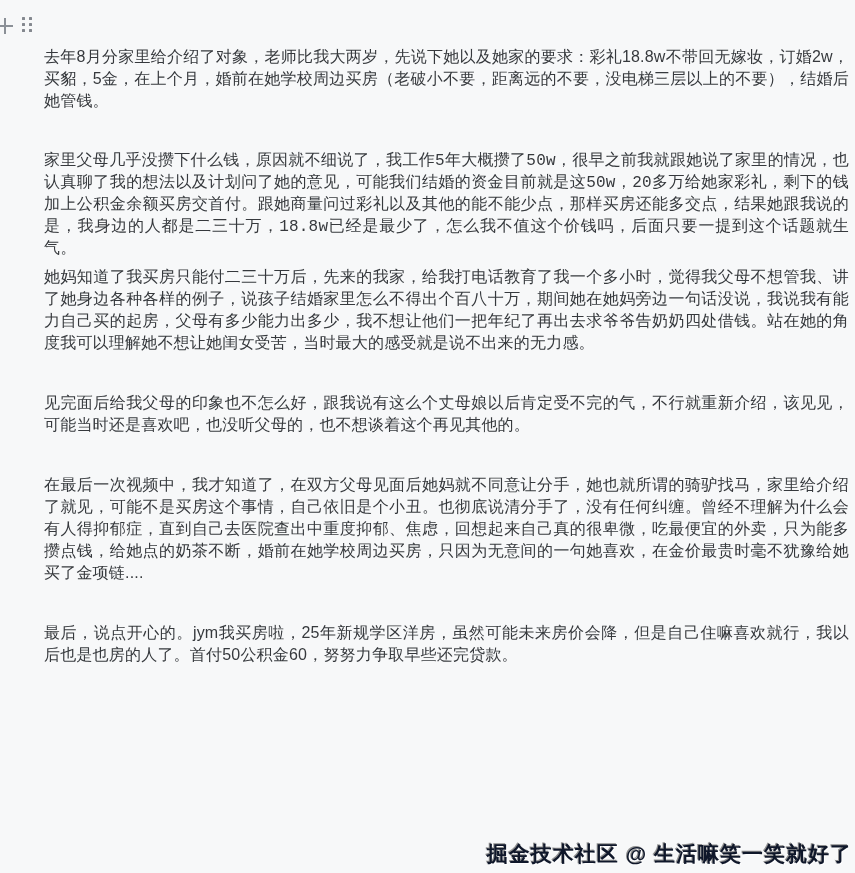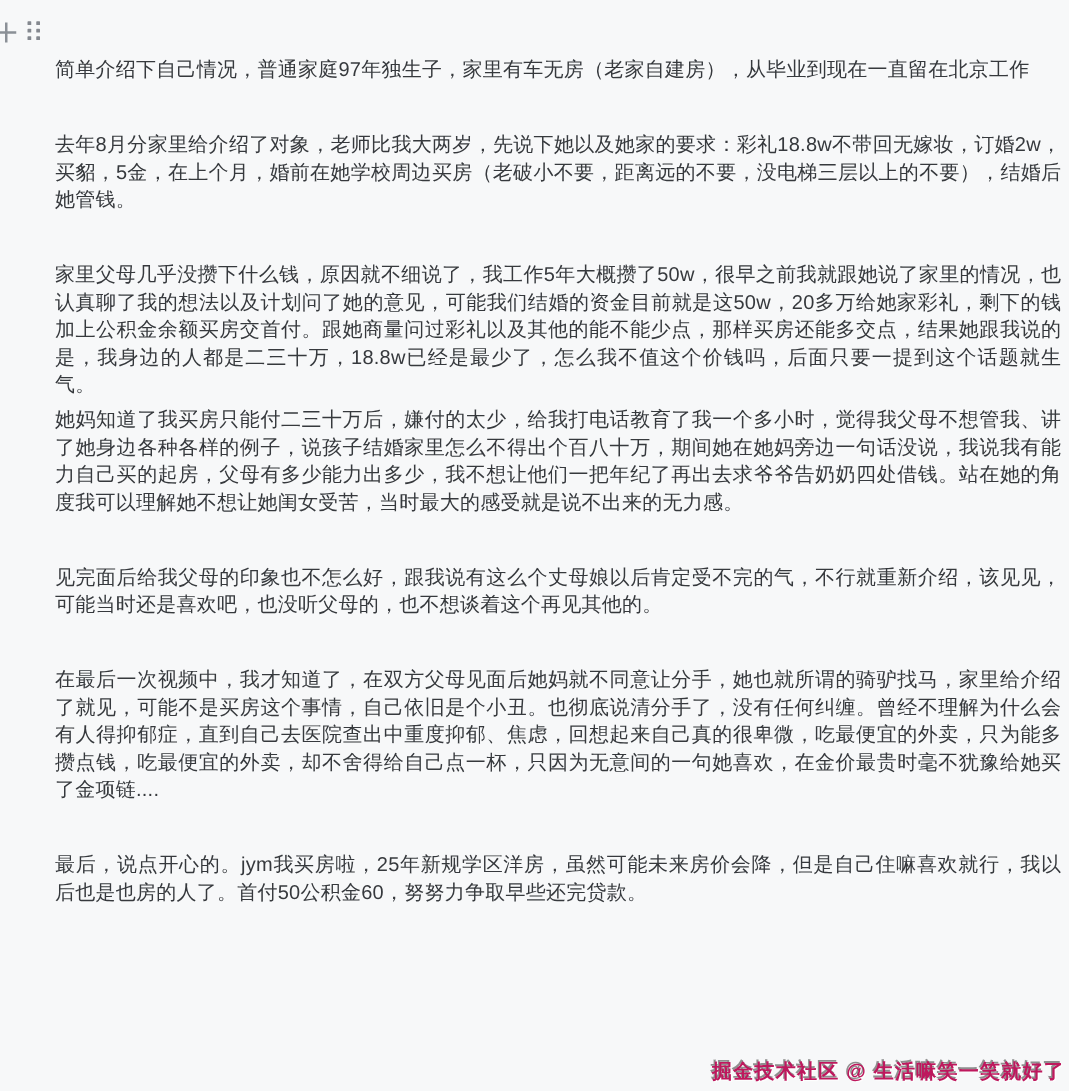--- a/index.html
+++ b/index.html
@@ -68,33 +68,34 @@
     line-height: 22px;
     letter-spacing: 0.2px;
     text-align: justify;
     word-break: break-all;
   }
   .doc p {
     margin: 0 0 38px 0;
   }
   .doc p.tight {
     margin-bottom: 6px;
+    font-family: Liberation Mono, monospace;
   }
   .doc p:last-child {
     margin-bottom: 0;
   }
   
   .watermark {
     position: absolute;
     right: 3px;
     bottom: 5px;
-    font-size: 16px;
+    font-size: 21px;
     font-weight: bold;
     letter-spacing: 1px;
-    color: #be185d;
+    color: #0f172a;
     text-shadow: -1px -1px 0 rgba(125, 125, 125, 0.85),
                   1px  1px 1px rgba(255, 255, 255, 0.95);
     white-space: nowrap;
     pointer-events: none;
   }
 </style>
 </head>
 <body>
 
 <div class="block-controls">
@@ -103,22 +104,21 @@
     <i></i>
       <i></i>
       <i></i>
       <i></i>
       <i></i>
       <i></i>
   </span>
 </div>
 
 <div class="doc">
-  <p>简单介绍下自己情况，普通家庭97年独生子，家里有车无房（老家自建房），从毕业到现在一直留在北京工作</p>
   <p>去年8月分家里给介绍了对象，老师比我大两岁，先说下她以及她家的要求：彩礼18.8w不带回无嫁妆，订婚2w，买貂，5金，在上个月，婚前在她学校周边买房（老破小不要，距离远的不要，没电梯三层以上的不要），结婚后她管钱。</p>
   <p class="tight">家里父母几乎没攒下什么钱，原因就不细说了，我工作5年大概攒了50w，很早之前我就跟她说了家里的情况，也认真聊了我的想法以及计划问了她的意见，可能我们结婚的资金目前就是这50w，20多万给她家彩礼，剩下的钱加上公积金余额买房交首付。跟她商量问过彩礼以及其他的能不能少点，那样买房还能多交点，结果她跟我说的是，我身边的人都是二三十万，18.8w已经是最少了，怎么我不值这个价钱吗，后面只要一提到这个话题就生气。</p>
-  <p>她妈知道了我买房只能付二三十万后，嫌付的太少，给我打电话教育了我一个多小时，觉得我父母不想管我、讲了她身边各种各样的例子，说孩子结婚家里怎么不得出个百八十万，期间她在她妈旁边一句话没说，我说我有能力自己买的起房，父母有多少能力出多少，我不想让他们一把年纪了再出去求爷爷告奶奶四处借钱。站在她的角度我可以理解她不想让她闺女受苦，当时最大的感受就是说不出来的无力感。</p>
+  <p>她妈知道了我买房只能付二三十万后，先来的我家，给我打电话教育了我一个多小时，觉得我父母不想管我、讲了她身边各种各样的例子，说孩子结婚家里怎么不得出个百八十万，期间她在她妈旁边一句话没说，我说我有能力自己买的起房，父母有多少能力出多少，我不想让他们一把年纪了再出去求爷爷告奶奶四处借钱。站在她的角度我可以理解她不想让她闺女受苦，当时最大的感受就是说不出来的无力感。</p>
   <p>见完面后给我父母的印象也不怎么好，跟我说有这么个丈母娘以后肯定受不完的气，不行就重新介绍，该见见，可能当时还是喜欢吧，也没听父母的，也不想谈着这个再见其他的。</p>
-  <p>在最后一次视频中，我才知道了，在双方父母见面后她妈就不同意让分手，她也就所谓的骑驴找马，家里给介绍了就见，可能不是买房这个事情，自己依旧是个小丑。也彻底说清分手了，没有任何纠缠。曾经不理解为什么会有人得抑郁症，直到自己去医院查出中重度抑郁、焦虑，回想起来自己真的很卑微，吃最便宜的外卖，只为能多攒点钱，吃最便宜的外卖，却不舍得给自己点一杯，只因为无意间的一句她喜欢，在金价最贵时毫不犹豫给她买了金项链....</p>
+  <p>在最后一次视频中，我才知道了，在双方父母见面后她妈就不同意让分手，她也就所谓的骑驴找马，家里给介绍了就见，可能不是买房这个事情，自己依旧是个小丑。也彻底说清分手了，没有任何纠缠。曾经不理解为什么会有人得抑郁症，直到自己去医院查出中重度抑郁、焦虑，回想起来自己真的很卑微，吃最便宜的外卖，只为能多攒点钱，给她点的奶茶不断，婚前在她学校周边买房，只因为无意间的一句她喜欢，在金价最贵时毫不犹豫给她买了金项链....</p>
   <p>最后，说点开心的。jym我买房啦，25年新规学区洋房，虽然可能未来房价会降，但是自己住嘛喜欢就行，我以后也是也房的人了。首付50公积金60，努努力争取早些还完贷款。</p>
 </div>
 
 <div class="watermark">掘金技术社区 @ 生活嘛笑一笑就好了</div>
 
 </body></html>

